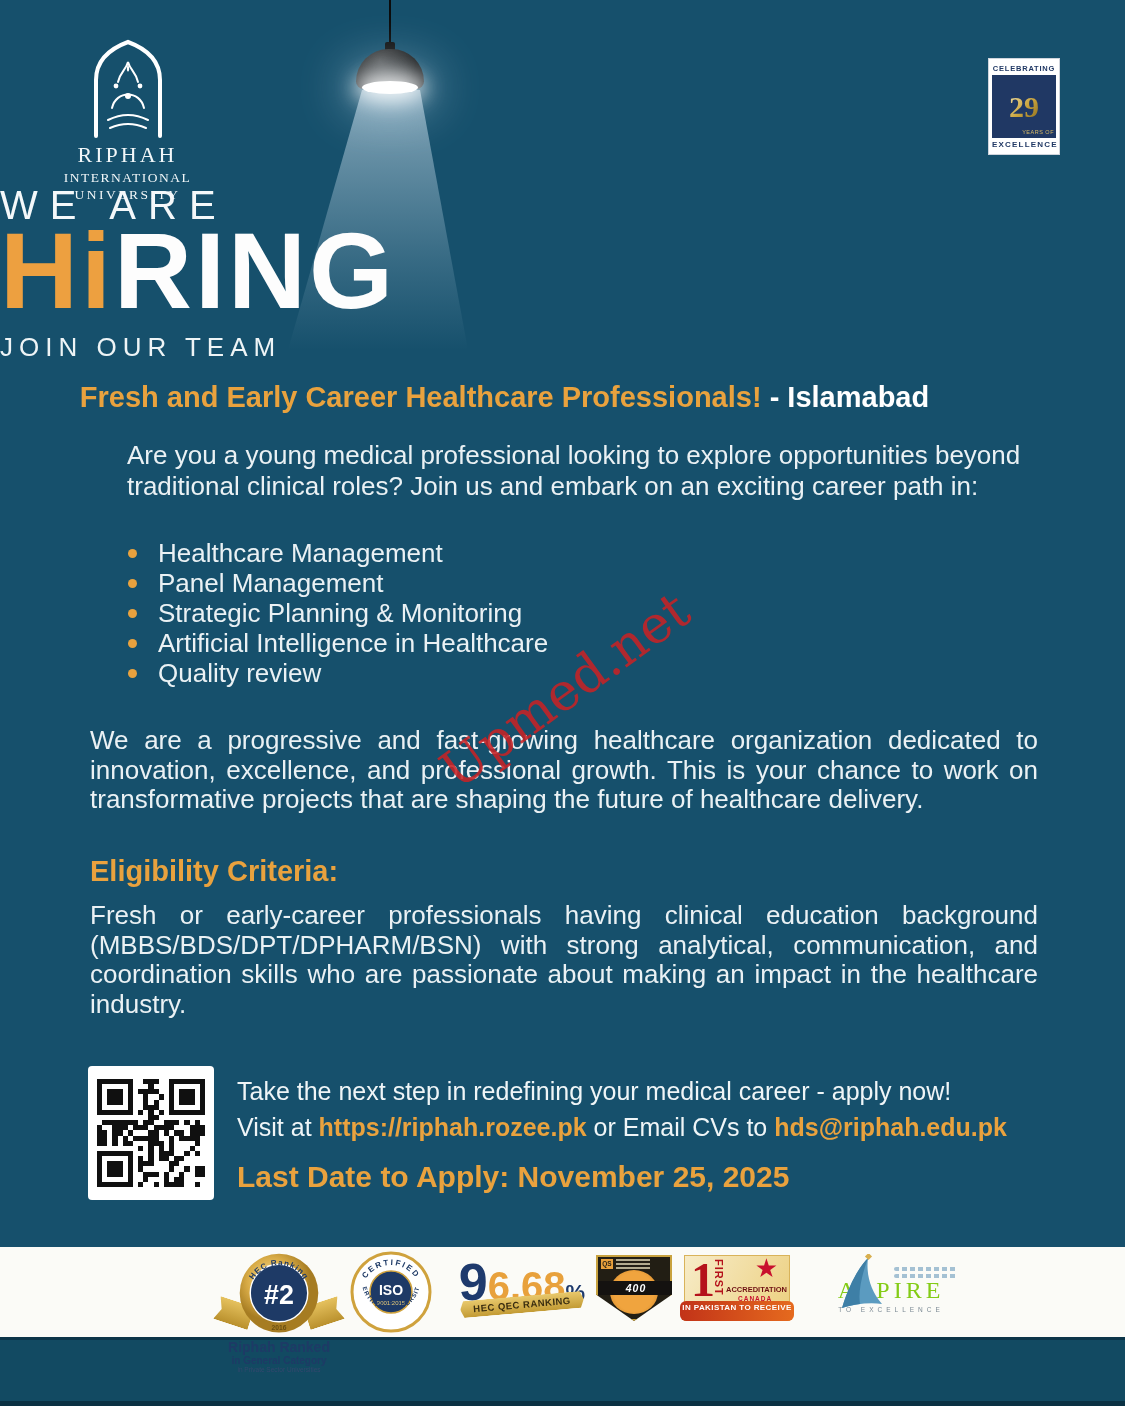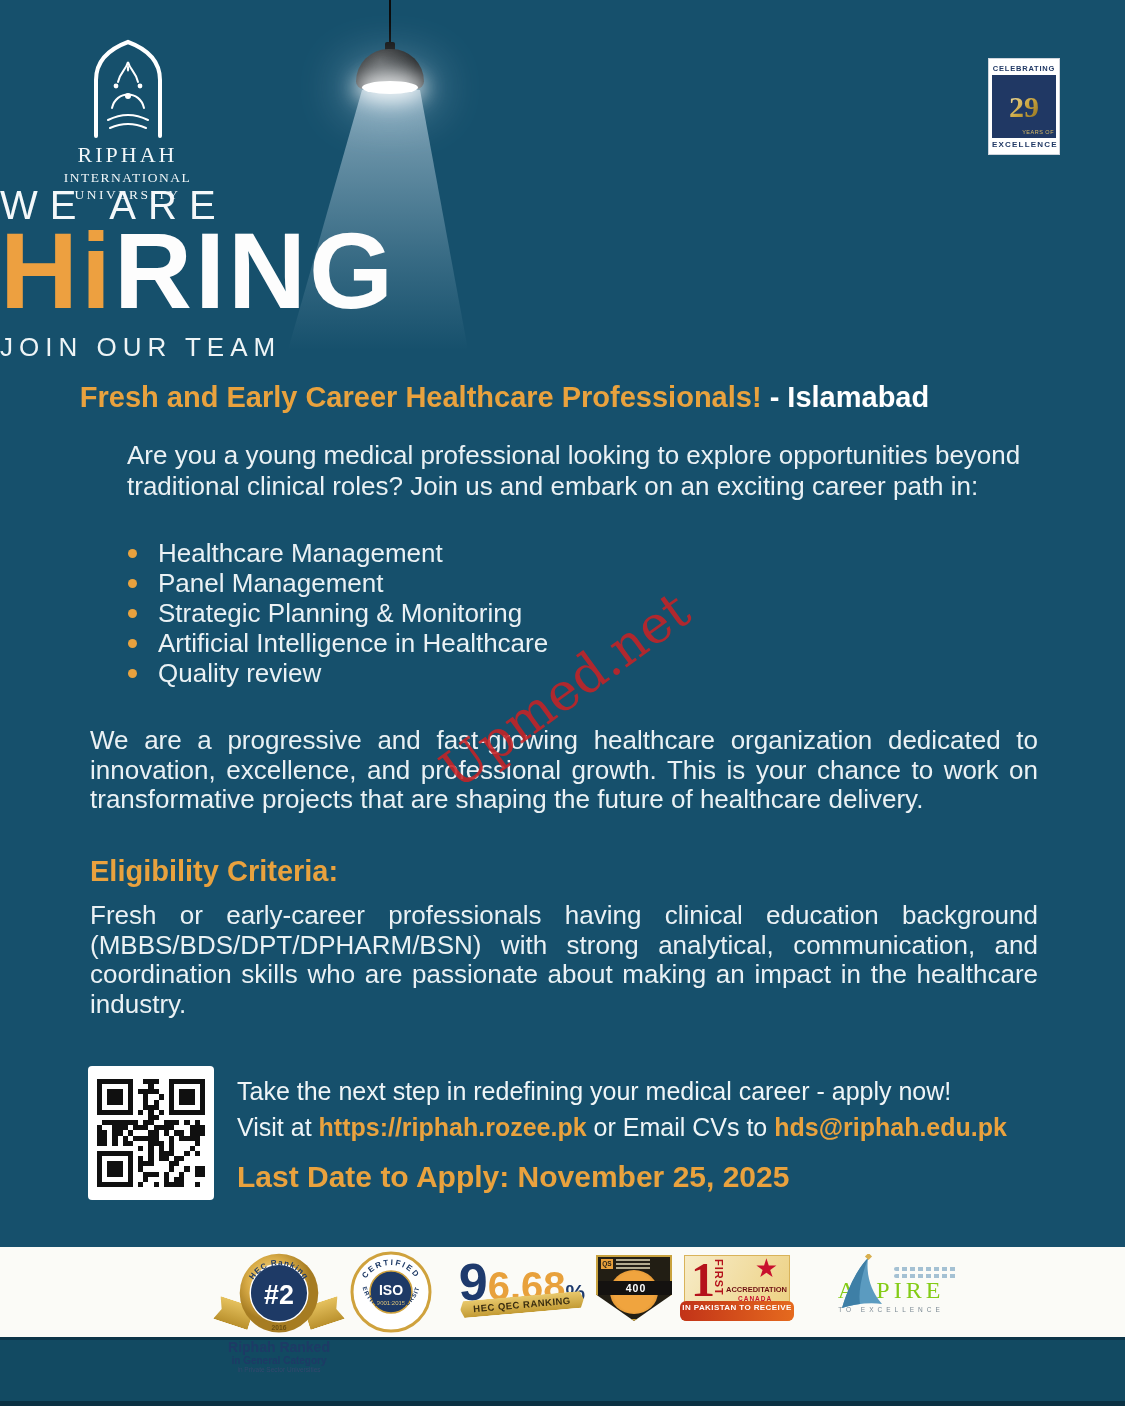--- a/index.html
+++ b/index.html
@@ -80,21 +80,21 @@
     clip-path:polygon(3% 0,97% 0,100% 50%,97% 100%,3% 100%,0 50%);}
   
   .qs{left:596px;top:1255px;width:76px;height:66px;background:#221e14;
     clip-path:polygon(0 0,100% 0,100% 60%,50% 100%,0 60%);box-shadow:inset 0 0 0 2px #c8a23f;}
   .qs-top{position:absolute;left:5px;top:4px;display:flex;align-items:center;gap:3px;}
   .qs-logo{width:12px;height:10px;background:#E8A13C;color:#221e14;font-size:6.5px;font-weight:bold;text-align:center;line-height:10px;}
   .qs-lines{width:34px;height:10px;background:repeating-linear-gradient(#d8cfae 0 2px,transparent 2px 4px);opacity:.8;}
   .qs-circle{position:absolute;left:14px;top:15px;width:48px;height:44px;border-radius:50%;
     background:radial-gradient(circle,#f0a43e 60%,#c87f22);}
   .qs-band{position:absolute;left:2px;top:26px;width:76px;height:14px;background:#141210;color:#fff;
-    font-size:10.5px;font-weight:bold;text-align:center;line-height:14px;letter-spacing:1px;}
+    font-size:10.5px;font-weight:bold;text-align:center;line-height:14px;letter-spacing:1px;font-style:italic;}
   
   .first{left:684px;top:1255px;width:106px;height:66px;background:linear-gradient(120deg,#f7ecc8,#eccf7e);box-shadow:inset 0 0 0 1px #d9b35a;}
   .first-1{position:absolute;left:7px;top:1px;font-family:"Liberation Serif","DejaVu Serif",serif;
     font-size:48px;font-weight:bold;color:#B5121B;line-height:1;}
   .first-v{position:absolute;left:29px;top:4px;font-size:11px;font-weight:800;color:#B5121B;
     writing-mode:vertical-rl;letter-spacing:1px;height:46px;}
   .first-star{position:absolute;right:12px;top:-2px;font-size:26px;color:#C8102E;}
   .first-acc{position:absolute;left:42px;top:30px;font-size:7.5px;font-weight:800;color:#6e1013;}
   .first-can{position:absolute;left:54px;top:40px;font-size:6.5px;font-weight:bold;color:#C8102E;letter-spacing:1px;}
   .first-banner{position:absolute;left:-4px;bottom:0px;width:114px;height:20px;line-height:14px;text-align:center;

